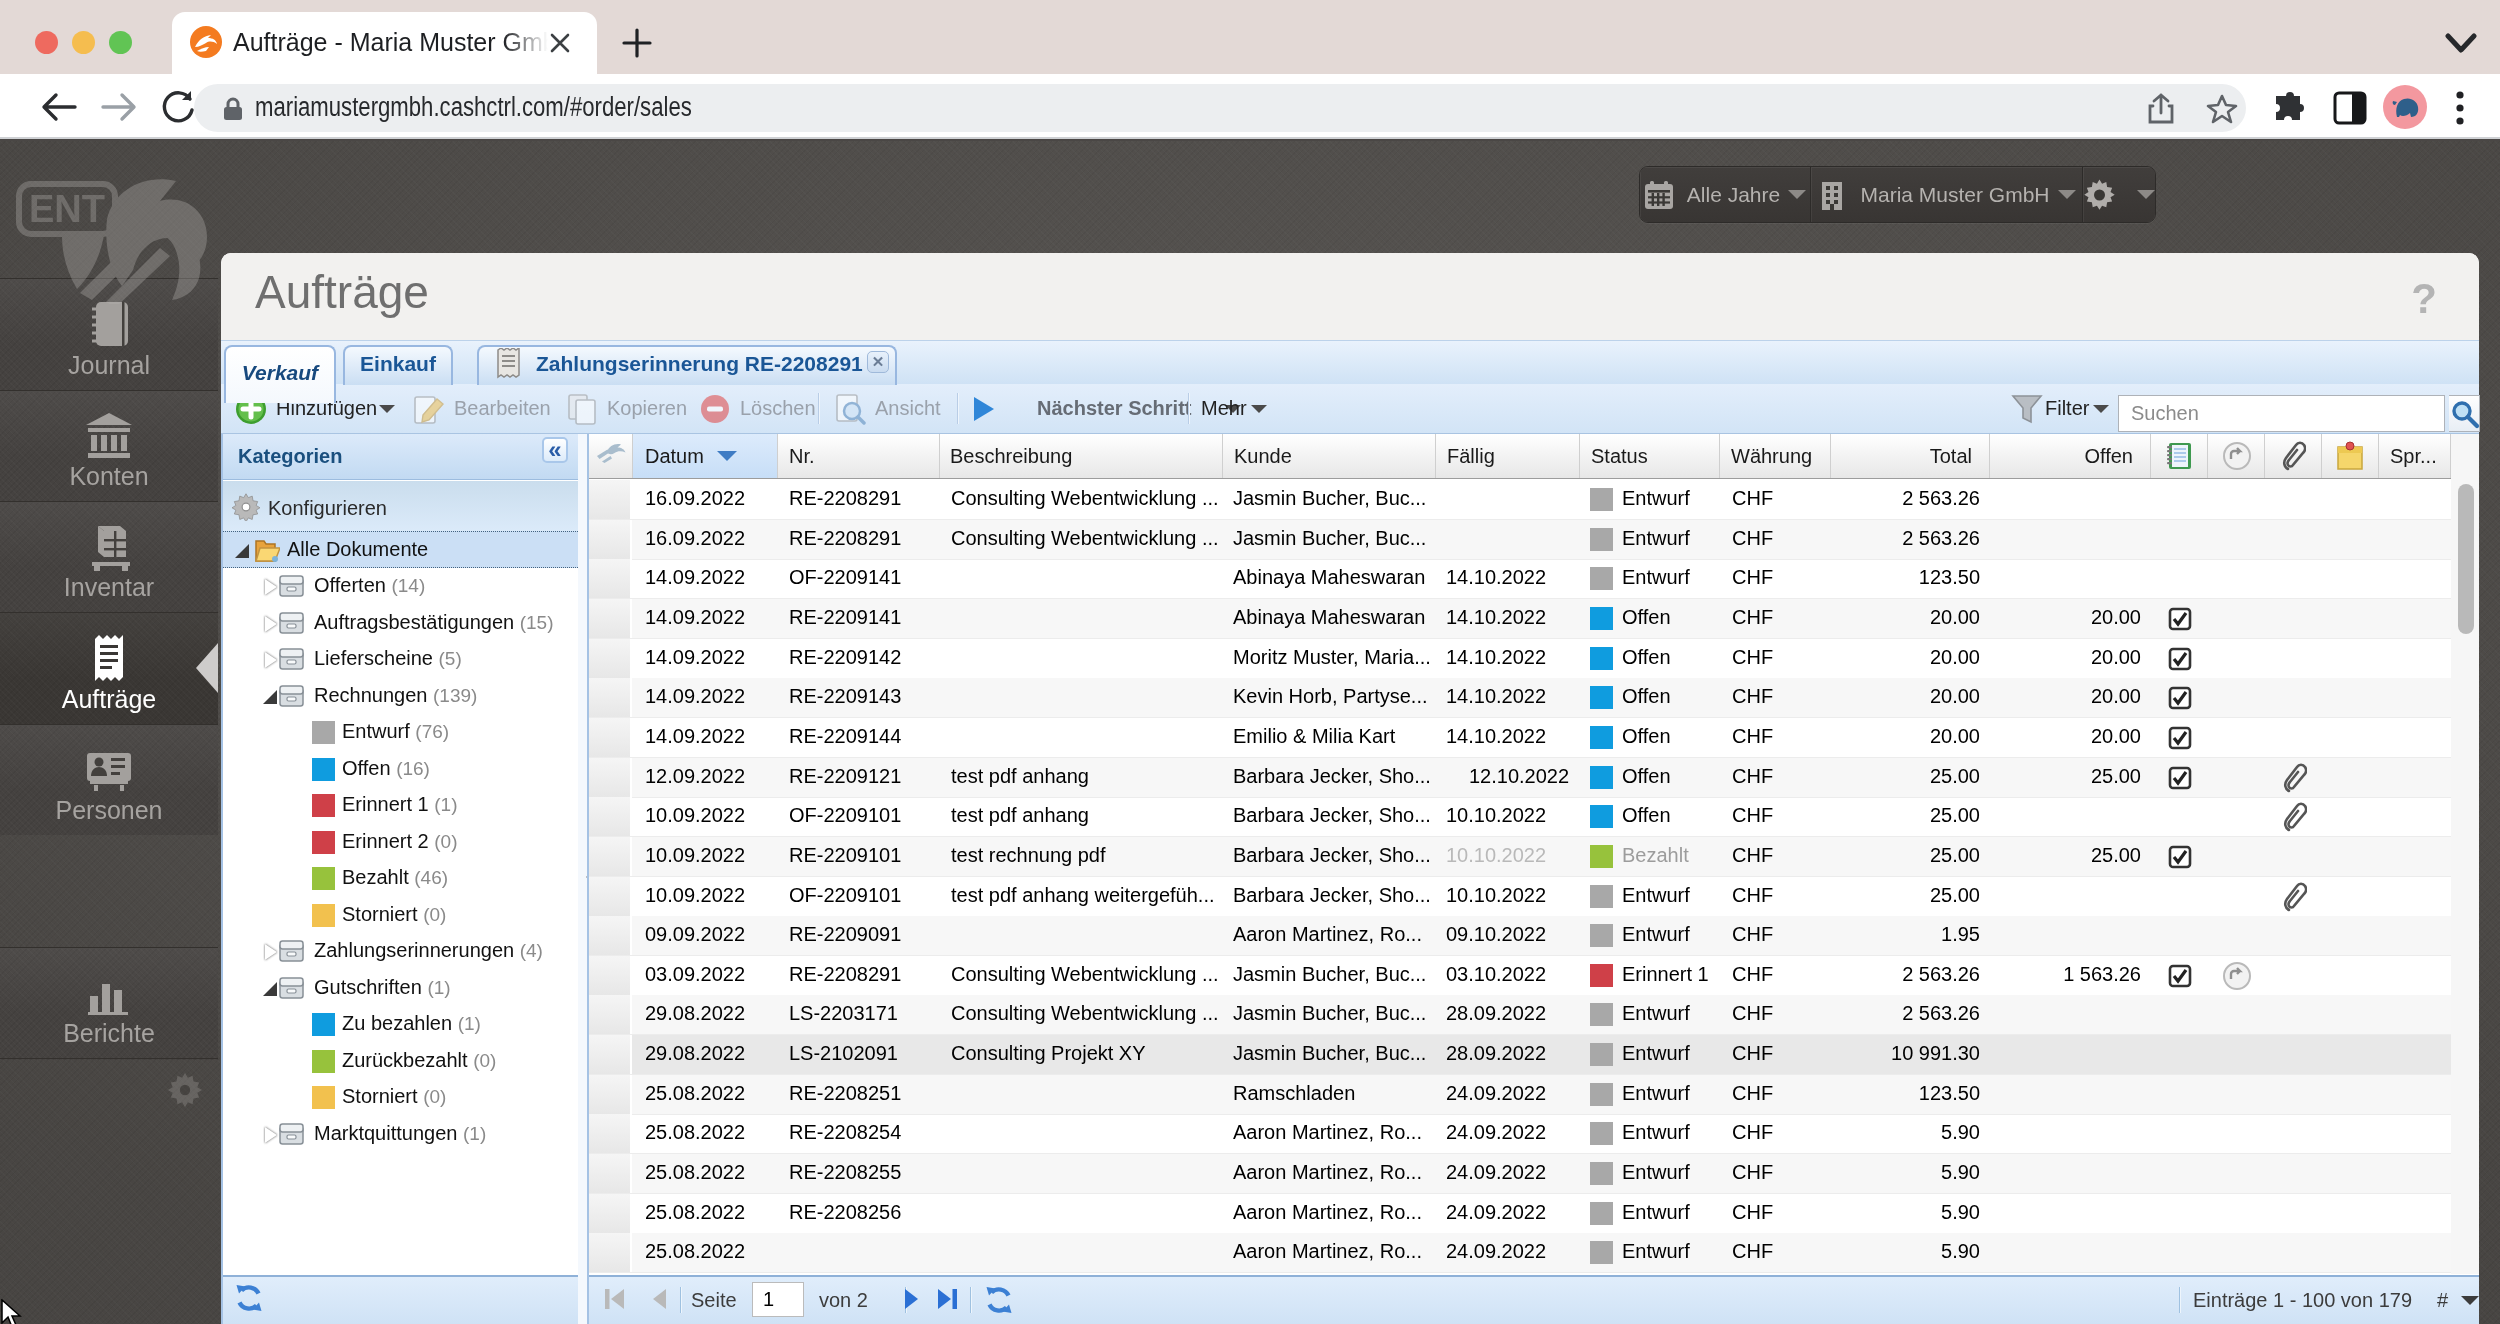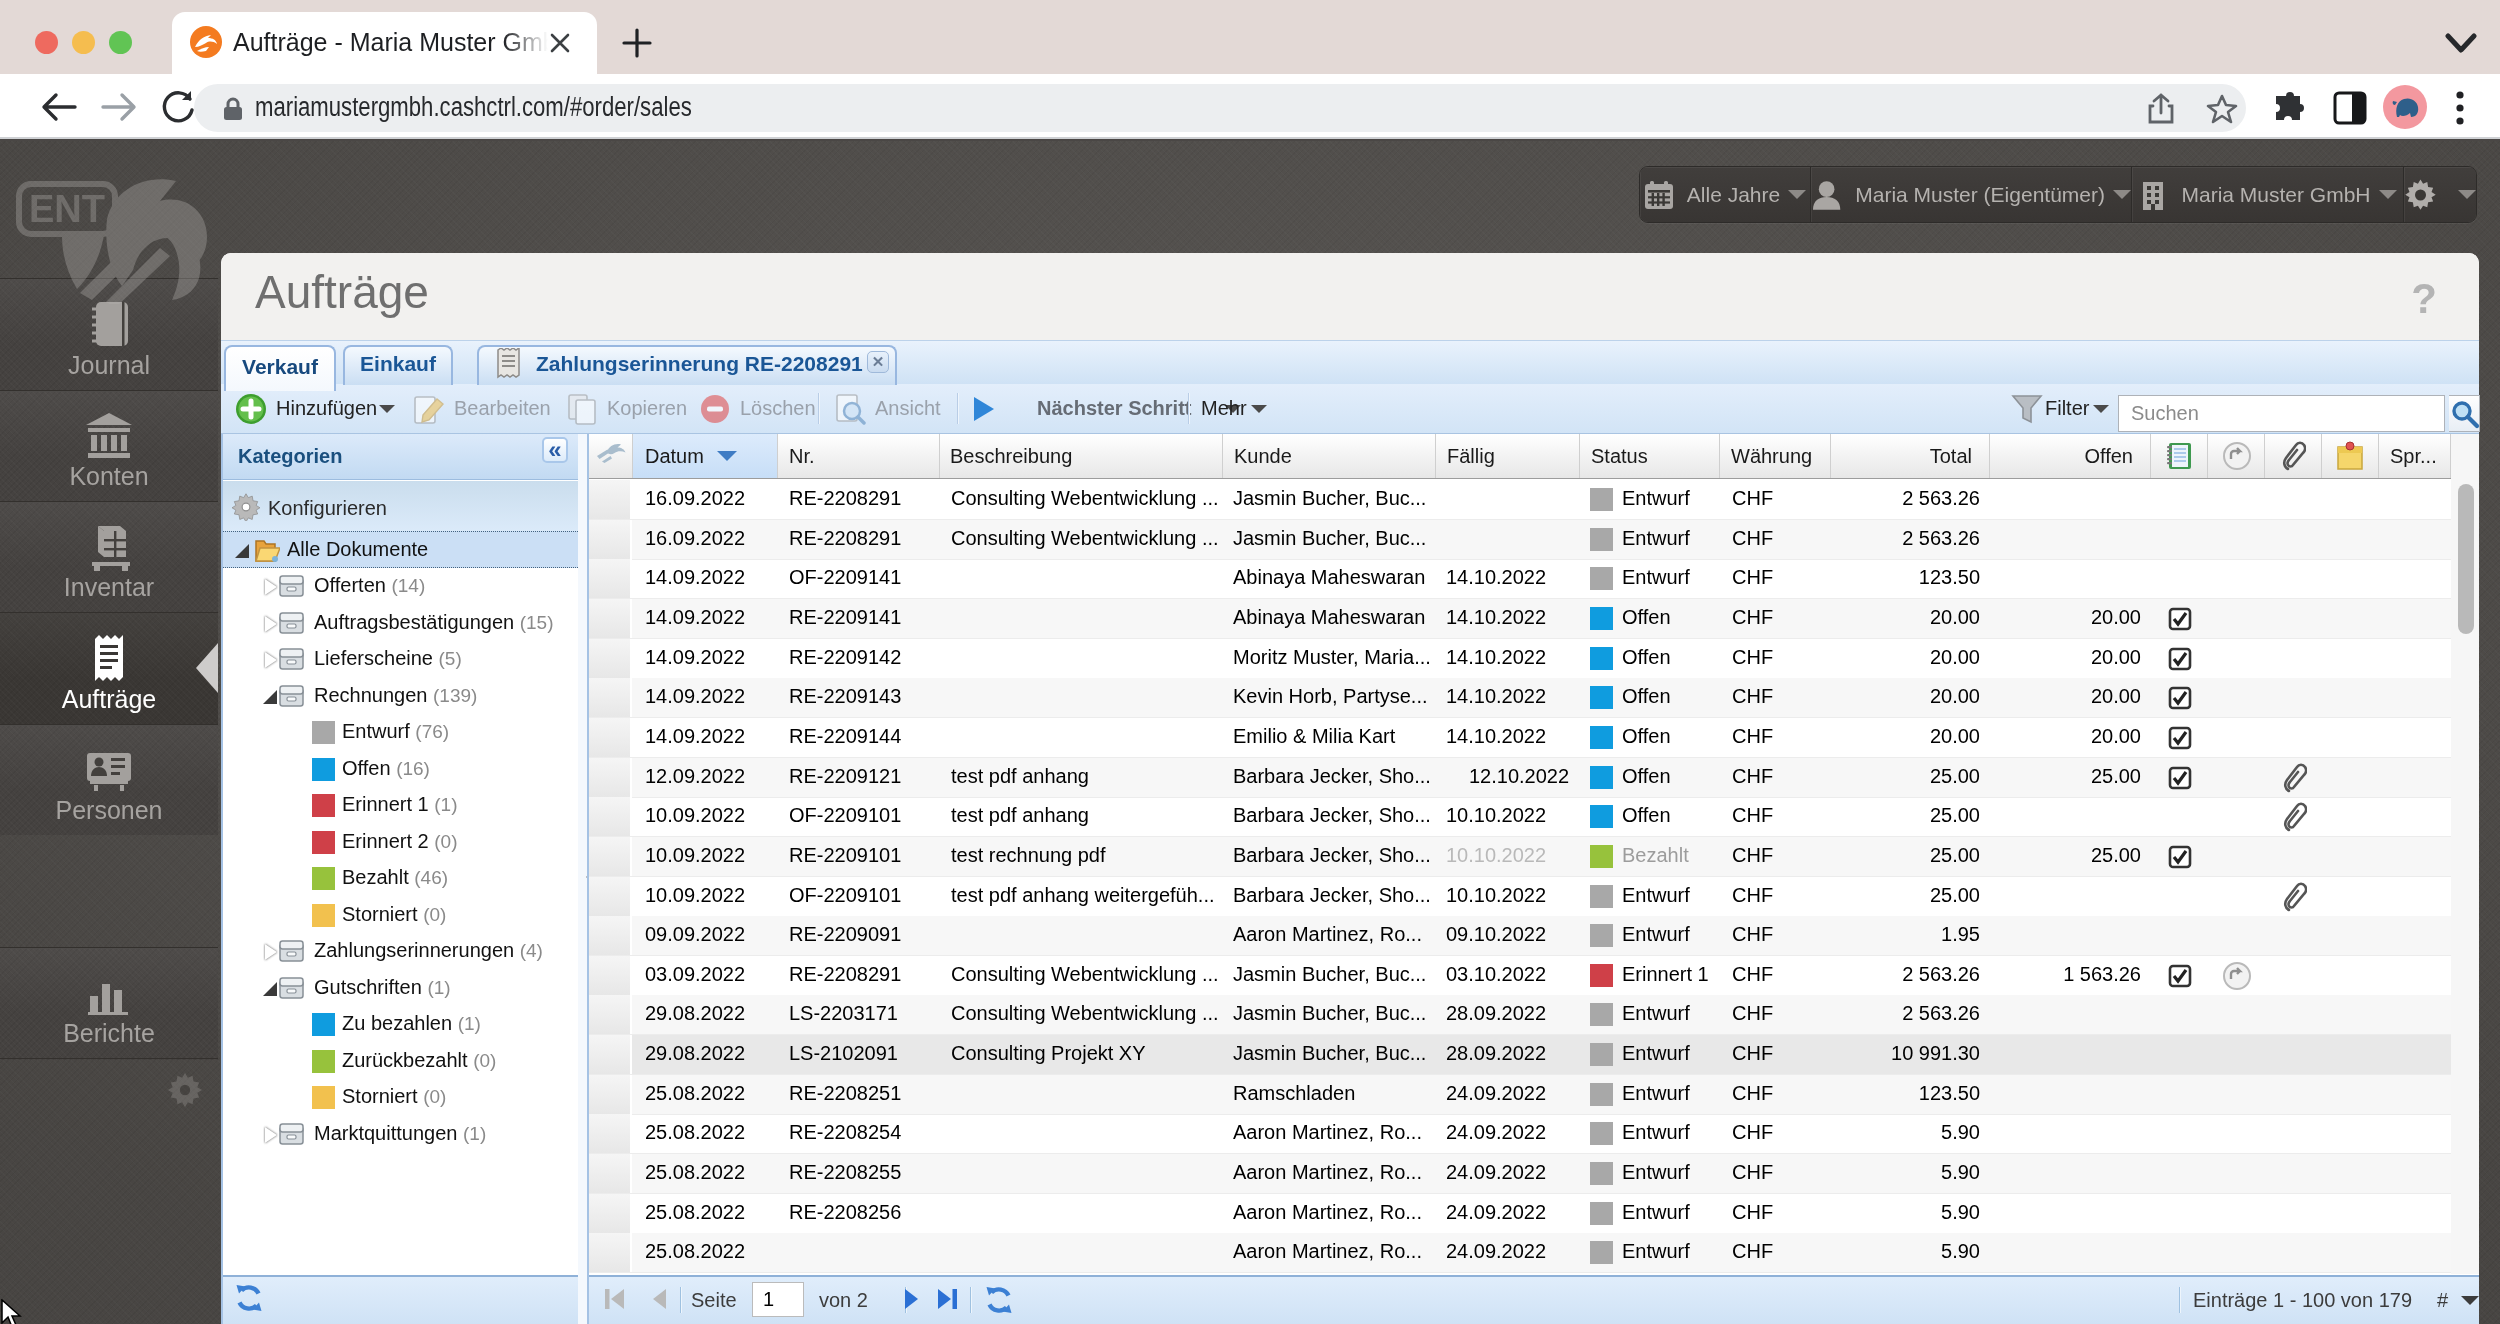--- a/index.html
+++ b/index.html
@@ -63,21 +63,21 @@
 #title { position:absolute; left:34px; top:12px; font-size:46px; color:#6f6f6f; }
 #help { position:absolute; right:42px; top:22px; font-size:42px; color:#b4b4b4; font-weight:bold; }
 
 #tabbar { position:absolute; left:0; top:87px; width:2258px; height:44px; z-index:5;
   background:linear-gradient(180deg,#e9f2fc 0%,#cfe2f5 100%);
   border-top:1px solid #bcd2ea; }
 .xtab { position:absolute; top:4px; height:40px; border:2px solid #98b7e0; border-bottom:none;
   border-radius:8px 8px 0 0; font-size:21px; font-weight:bold; color:#17497e;
   display:flex; align-items:center; justify-content:center; padding-bottom:5px; }
 .xtab-inactive { background:linear-gradient(180deg,#f4f9fe 0%,#ddeaf8 55%,#cadef3 100%); color:#1a5696; }
-.xtab-active { background:linear-gradient(180deg,#ffffff 0%,#f4f8fd 100%); height:46px; z-index:3; }
+.xtab-active { background:linear-gradient(180deg,#ffffff 0%,#f4f8fd 100%); height:58px; z-index:3;font-style:italic; }
 
 #tbar { position:absolute; left:0; top:131px; width:2258px; height:50px;
   background:linear-gradient(180deg,#e3eefb,#d2e4f6); border-bottom:1px solid #a9c4e2; }
 .titem { position:absolute; top:0; height:49px; display:flex; align-items:center;
   font-size:20px; color:#222; white-space:nowrap; }
 .titem svg { margin-right:9px; }
 .tdis { color:#9aa1ab; }
 .tsep { position:absolute; top:9px; width:2px; height:31px; background:#b9cde6;
   border-right:1px solid #eef5fc; }
 .bcaret { width:0; height:0; border:8px solid transparent; border-top-color:#4a4a4a;
@@ -234,26 +234,20 @@
  <g fill="#3a3835">
                 <rect x="4" y="10" width="22" height="2.6"></rect>
   <rect x="7.6" y="13" width="2.4" height="13"></rect>
                 <rect x="13" y="13" width="2.4" height="13"></rect>
                 <rect x="18.4" y="13" width="2.4" height="13"></rect>
   <rect x="4" y="16.2" width="22" height="2.2"></rect>
                 <rect x="4" y="21.4" width="22" height="2.2"></rect>
               </g>
             </g>
           </svg>Alle Jahre<span class="caret"></span></div>
-  <div class="tbtn" style="width:321px;"><svg width="32" height="30" viewBox="0 0 32 30">
-            <g fill="#a9a6a3">
- <circle cx="16" cy="9" r="8"></circle>
-              <path d="M2 30 C2 21 8 17 16 17 C24 17 30 21 30 30 Z"></path>
-            </g>
-          </svg>Maria Muster (Eigentümer)<span class="caret"></span></div>
   <div class="tbtn" style="width:272px;"><svg width="30" height="30" viewBox="0 0 30 30">
             <g fill="#a9a6a3">
  <rect x="5" y="2" width="20" height="28"></rect>
             </g>
             <g fill="#3a3835">
  <rect x="9" y="6" width="4" height="4"></rect>
               <rect x="17" y="6" width="4" height="4"></rect>
  <rect x="9" y="13" width="4" height="4"></rect>
               <rect x="17" y="13" width="4" height="4"></rect>
  <rect x="9" y="20" width="4" height="4"></rect>

